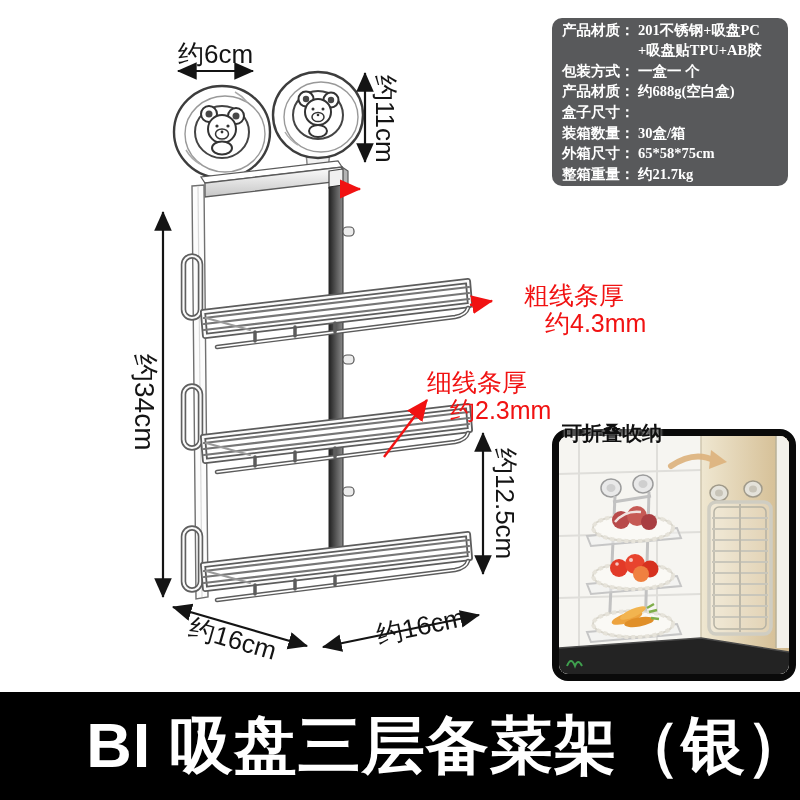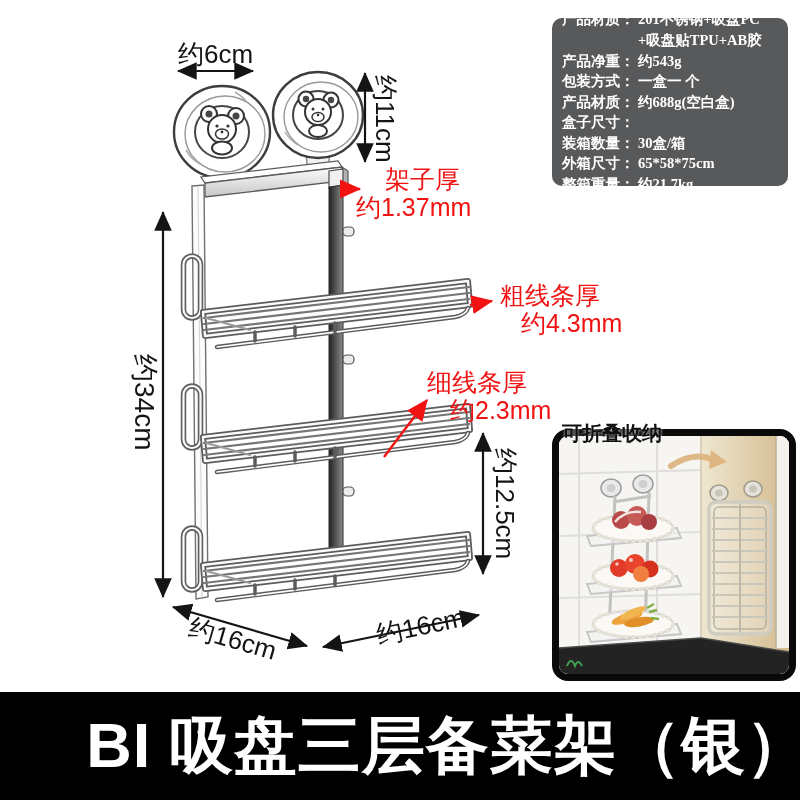--- a/index.html
+++ b/index.html
@@ -177,45 +177,37 @@
     </g>
   </svg>
 
   <div class="abs dim" style="left:170px;top:41px;margin-left:8px;">约6cm</div>
   <div class="abs dim rot90" style="left:398px;top:75px;">约11cm</div>
   <div class="abs dim rot90" style="left:158px;top:354px;font-size:28px;">约34cm</div>
   <div class="abs dim rot90" style="left:518px;top:448px;">约12.5cm</div>
   <div class="abs dim" style="left:188px;top:626px;transform:rotate(16deg);">约16cm</div>
   <div class="abs dim" style="left:376px;top:613px;transform:rotate(-12deg);">约16cm</div>
 
-  <div class="abs red-ann" style="left:356px;top:165px;">
-    <div style="padding-left:29px;">架子厚</div>
-    <div>约1.37mm</div>
-  </div>
-  <div class="abs red-ann" style="left:500px;top:281px;">
+  <div class="abs red-ann" style="left:524px;top:281px;">
     <div>粗线条厚</div>
     <div style="padding-left:5px;margin-left:16px;">约4.3mm</div>
   </div>
   <div class="abs red-ann" style="left:427px;top:368px;">
     <div>细线条厚</div>
     <div style="padding-left:23px;">约2.3mm</div>
   </div>
 
   <div id="spec-box" class="abs">
     <div class="spec-row">
       <span class="spec-label">产品材质：</span>
       <span class="spec-value">201不锈钢+吸盘PC</span>
     </div>
     <div class="spec-row">
       <span class="spec-label"></span>
       <span class="spec-value">+吸盘贴TPU+AB胶</span>
-    </div>
-    <div class="spec-row">
-      <span class="spec-label">产品净重：</span>
-      <span class="spec-value">约543g</span>
     </div>
     <div class="spec-row">
       <span class="spec-label">包装方式：</span>
       <span class="spec-value">一盒一 个</span>
     </div>
     <div class="spec-row">
       <span class="spec-label">产品材质：</span>
       <span class="spec-value">约688g(空白盒)</span>
     </div>
     <div class="spec-row">

